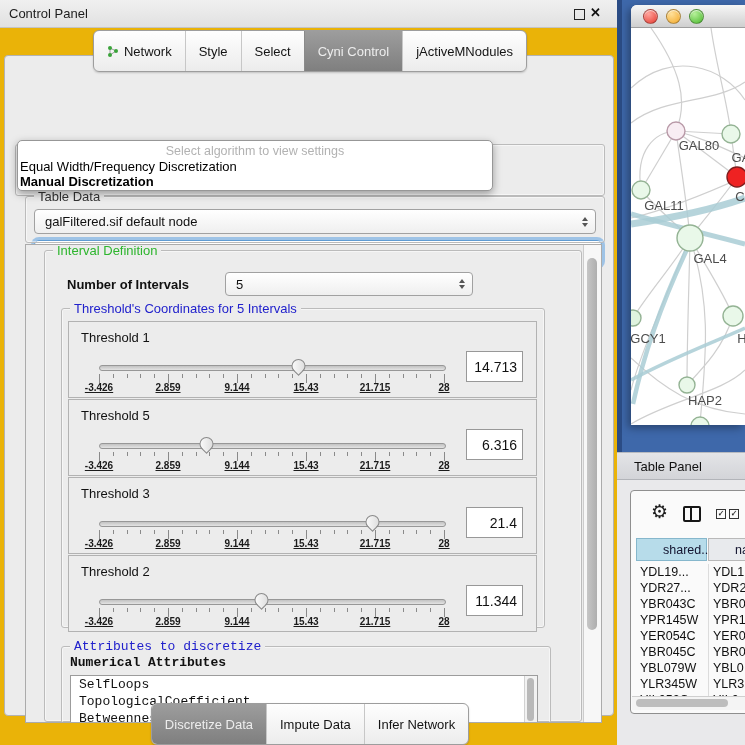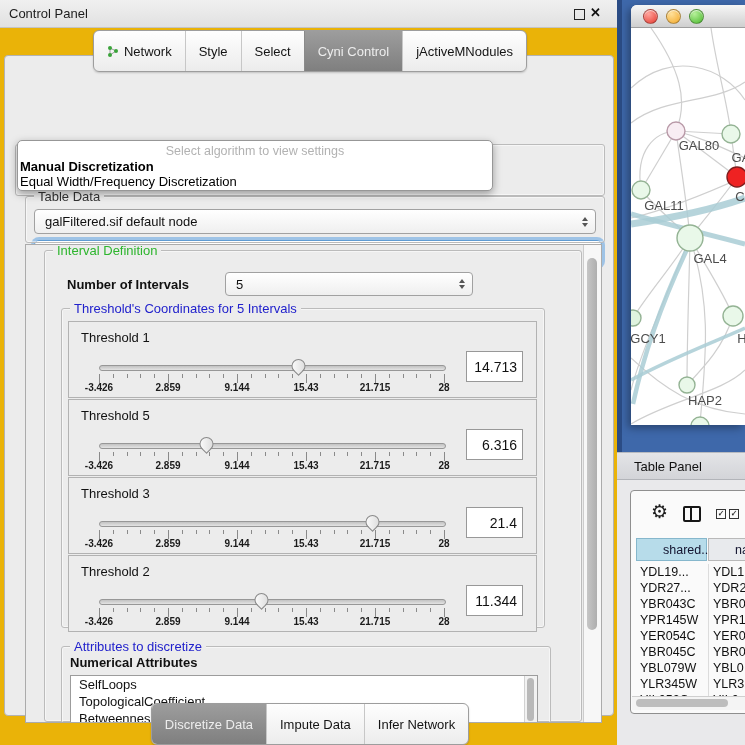--- a/index.html
+++ b/index.html
@@ -69,25 +69,25 @@
   .t-label{position:absolute;left:12px;top:8px;font-size:13px;font-weight:normal;color:#111;}
   .slider{position:absolute;left:0;top:0;width:400px;height:75px;}
   .track{position:absolute;left:30px;top:43px;width:345px;height:4px;border:1px solid #979797;border-radius:3px;
          background:linear-gradient(#c2c2c2,#e3e3e3);}
   .thumb-wrap{position:absolute;top:36px;width:15px;height:20px;transform:translateX(-50%);}
   .pin{width:12px;height:12px;margin:1px;background:linear-gradient(135deg,#ffffff,#d9d9d9);
        border:1px solid #8a8a8a;border-radius:50% 50% 50% 0;transform:rotate(-45deg);}
   .ticks{position:absolute;left:30px;top:52px;width:345px;height:9px;}
   .tick{position:absolute;top:0;width:1px;height:4px;background:#8a8a8a;}
   .tick.major{height:9px;}
-  .scale-label{position:absolute;top:60px;transform:translateX(-50%);font-size:10px;font-weight:bold;color:#1b1b1b;}
+  .scale-label{position:absolute;top:60px;transform:translateX(-50%);font-size:10px;font-weight:bold;color:#1b1b1b;text-decoration:underline;}
   .value-box{position:absolute;left:397px;top:29px;width:57px;height:31px;background:#fff;border:1px solid #989898;
              font-size:14px;color:#111;text-align:right;line-height:31px;padding-right:5px;box-sizing:border-box;}
 
-  #attrs-group{left:16px;top:395px;width:488px;height:78px;}
+  #attrs-group{left:16px;top:395px;width:488px;height:78px;font-family:Liberation Mono, monospace;}
   .attr-list-label{position:absolute;left:8px;top:8px;font-size:13px;font-weight:bold;color:#111;}
   .listbox{position:absolute;left:8px;top:28px;width:466px;height:49px;background:#fff;border:1px solid #9c9c9c;overflow:hidden;}
   .list-item{font-size:13px;color:#111;line-height:17px;padding-left:8px;white-space:nowrap;}
   .list-scrollbar{position:absolute;right:0;top:0;width:12px;height:100%;background:#f2f2f2;border-left:1px solid #d2d2d2;}
   .list-scrollbar .thumb{position:absolute;left:2px;top:2px;width:7px;height:43px;background:#b9b9b9;border-radius:4px;}
 
   .apply-row{position:absolute;left:0;top:668px;width:608px;display:flex;justify-content:center;}
   .apply-btn{height:23px;padding:0 14px;font-size:13px;color:#111;border:1px solid #979797;border-radius:5px;
              background:linear-gradient(#fdfdfd,#e7e7e7);font-family:"Liberation Sans",sans-serif;}
 
@@ -185,22 +185,22 @@
         <div class="combo focus-ring" id="algo-combo">
           <span class="spin">
               <span class="up"></span>
               <span class="dn"></span>
             </span>
         </div>
       </div>
 
       <div class="popup">
         <div class="popup-placeholder">Select algorithm to view settings</div>
+        <div class="popup-option">Equal Width/Frequency Discretization</div>
         <div class="popup-option bold">Manual Discretization</div>
-        <div class="popup-option">Equal Width/Frequency Discretization</div>
       </div>
 
       <div class="group" id="tabledata-group">
         <span class="group-title">Table Data</span>
         <div class="combo" id="tabledata-combo">
           <span>galFiltered.sif default node</span>
           <span class="spin">
               <span class="up"></span>
               <span class="dn"></span>
             </span>

